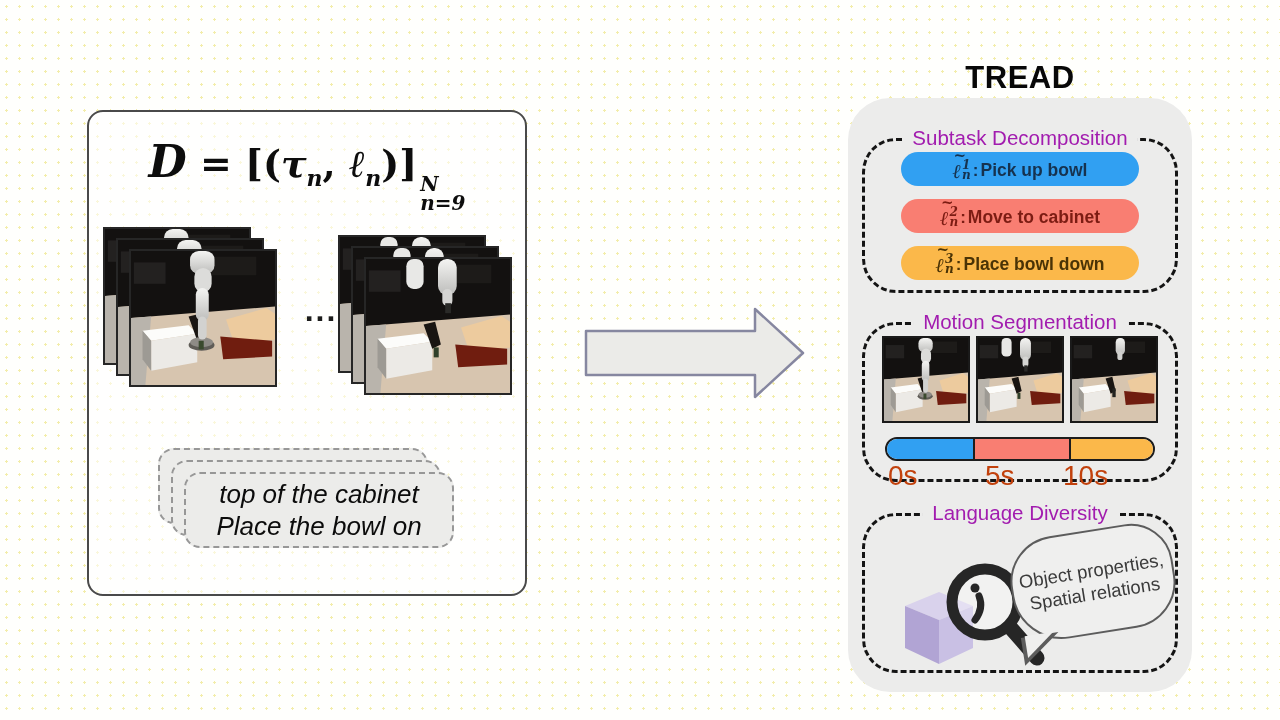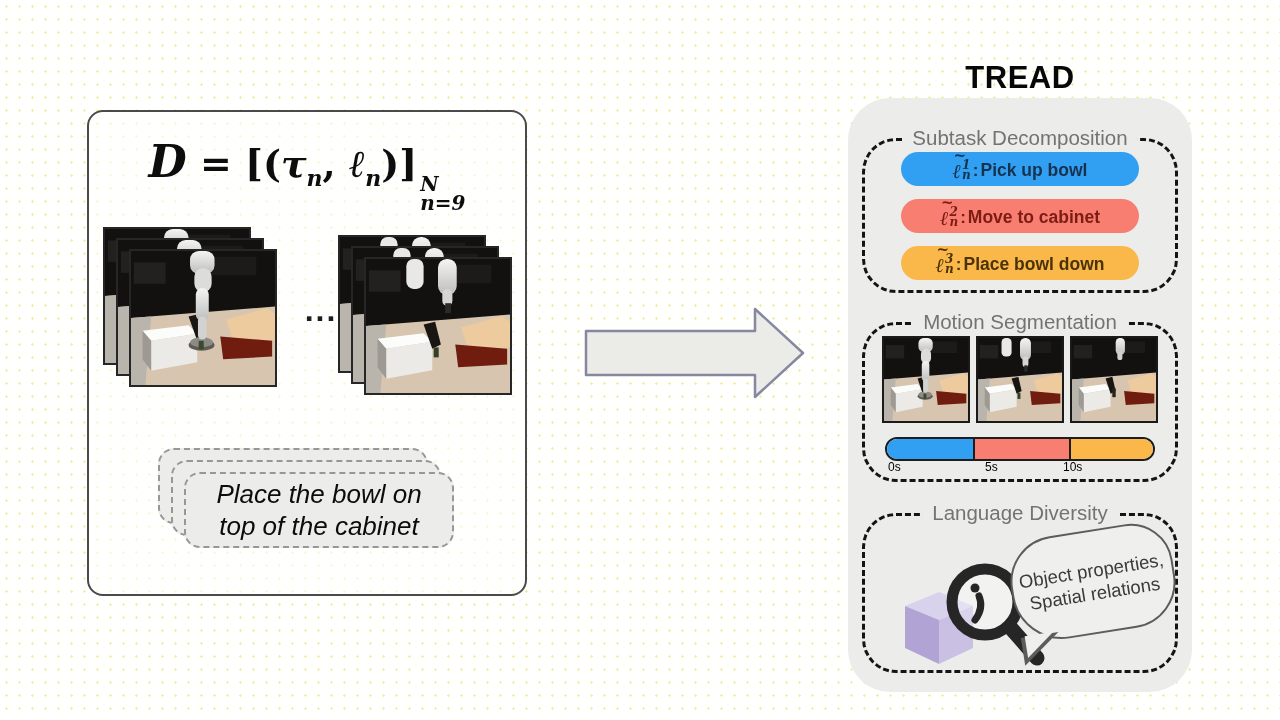--- a/index.html
+++ b/index.html
@@ -54,21 +54,21 @@
   .tread-title{position:absolute;left:848px;top:60px;width:344px;text-align:center;
     font-size:31px;font-weight:800;color:#080808;letter-spacing:.5px;}
   .panel{position:absolute;left:848px;top:98px;width:344px;height:594px;
     background:#ececeb;border-radius:42px;}
   .section{position:absolute;left:14px;width:316px;box-sizing:border-box;
     border:3px dashed #141414;border-radius:34px;}
   .sec-subtask{top:40px;height:155px;}
   .sec-motion{top:224px;height:160px;}
   .sec-language{top:415px;height:160px;}
   .section-title{position:absolute;top:-15px;left:50%;transform:translateX(-50%);
-    background:#ececeb;padding:0 10px;font-size:20.5px;font-weight:500;color:#737373;
+    background:#ececeb;padding:0 10px;font-size:20.5px;font-weight:500;color:#a21caf;
     white-space:nowrap;}
 
   
   .pill{position:absolute;left:50%;transform:translateX(-50%);width:238px;height:34px;
     border-radius:17px;display:flex;align-items:center;justify-content:center;}
   .pill-1{top:11px;background:#31a0f2;color:#16324f;}
   .pill-2{top:58px;background:#f97e72;color:#7c1c13;}
   .pill-3{top:105px;background:#fbb84a;color:#4a3306;}
   .msym{position:relative;display:inline-flex;align-items:flex-start;
     font-family:"DejaVu Serif",serif;font-style:italic;font-weight:700;font-size:20px;
@@ -85,21 +85,21 @@
     background:#131110;overflow:hidden;}
   .thumb svg{display:block;width:100%;height:100%;}
   .tbar{position:absolute;top:112px;left:50%;transform:translateX(-50%);
     width:270px;height:24px;box-sizing:border-box;border:2.5px solid #1d1d1d;
     border-radius:13px;display:flex;overflow:hidden;background:#fff;}
   .seg{height:100%;box-sizing:border-box;}
   .seg-1{width:33%;background:#31a0f2;border-right:2.5px solid #1d1d1d;}
   .seg-2{width:36%;background:#f97e72;border-right:2.5px solid #1d1d1d;}
   .seg-3{width:31%;flex:1;background:#fbb84a;}
   .ticks{position:absolute;top:135px;left:50%;transform:translateX(-50%);
-    width:270px;height:22px;font-size:12px;color:#000000;}
+    width:270px;height:22px;font-size:28px;color:#c2410c;}
   .tick{position:absolute;top:0;}
   .tick-1{left:3px;} .tick-2{left:100px;} .tick-3{left:178px;}
 
   
   .lang-art{position:absolute;left:22px;top:30px;}
   .lang-bubble{position:absolute;left:146px;top:14px;width:164px;height:104px;
     box-sizing:border-box;border:2px solid #5c5c5c;background:#efefee;
     border-radius:46px 42px 46px 50px;transform:rotate(-9deg);
     display:flex;flex-direction:column;align-items:center;justify-content:center;}
   .lang-bubble::before{content:"";position:absolute;left:0px;bottom:-22px;width:0;height:0;
@@ -198,22 +198,22 @@
           <svg viewBox="0 0 100 94" preserveAspectRatio="none">
             <use href="#scene-lift"></use>
           </svg>
         </div>
     </div>
 
     <div class="instr">
       <div class="bub b2"></div>
       <div class="bub b1"></div>
       <div class="bub front">
+        <div class="line">top of the cabinet</div>
         <div class="line">Place the bowl on</div>
-        <div class="line">top of the cabinet</div>
       </div>
     </div>
   </div>
 
   <svg class="flow-arrow" width="230" height="110" viewBox="0 0 230 110">
     <polygon points="6,31 175,31 175,9 223,53 175,97 175,75 6,75" fill="#ebebe8" stroke="#8687a0" stroke-width="2.5" stroke-linejoin="round"></polygon>
   </svg>
 
   <div class="tread-title">TREAD</div>
 

